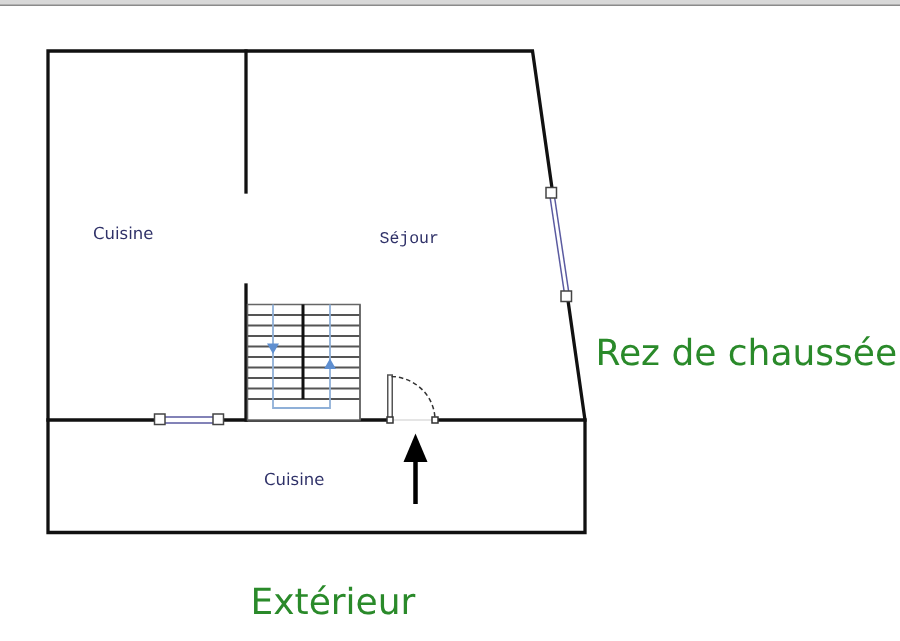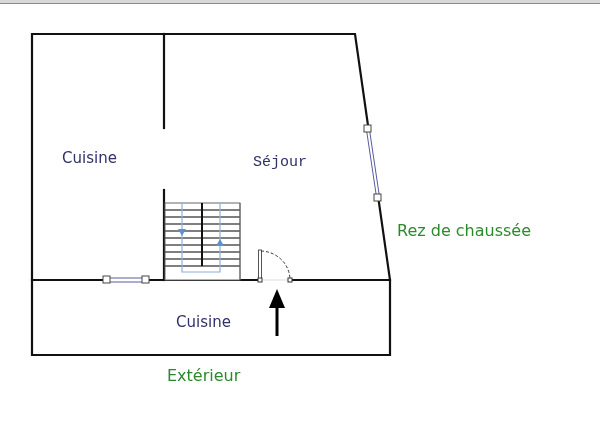--- a/index.html
+++ b/index.html
@@ -1,20 +1,20 @@
 <!DOCTYPE html>
 <html><head>
   <meta charset="utf-8">
   <style>
     html, body { margin: 0; padding: 0; background: #ffffff; }
     body { width: 600px; height: 427px; position: relative; overflow: hidden; font-family: "DejaVu Sans", sans-serif; }
     .topbar { position: absolute; left: 0; top: 0; width: 600px; height: 3px; border-bottom: 1px solid #8a8a8a; background: #d8d8d8; }
     svg { position: absolute; left: 0; top: 0; }
-    .room-label { position: absolute; font-size: 15px; color: #2f3168; white-space: nowrap; }
-    .floor-label { position: absolute; font-size: 16px; color: #2a8a2a; white-space: nowrap; }
+    .room-label { position: absolute; font-size: 11px; color: #2f3168; white-space: nowrap; }
+    .floor-label { position: absolute; font-size: 24px; color: #2a8a2a; white-space: nowrap; }
   </style>
 </head>
 <body>
 
 <div class="topbar"></div>
 
 <svg width="600" height="427" viewBox="0 0 600 427">
 
   <g stroke="#111" stroke-width="2.2" fill="none" stroke-linecap="square">
     <polyline points="32,34 355,34 390,280 390,355 32,355 32,34"></polyline>
@@ -74,13 +74,13 @@
     <line x1="277" y1="336" x2="277" y2="305" stroke="#000" stroke-width="3"></line>
     <polygon points="269,308 285,308 277,289" fill="#000"></polygon>
   </g>
 </svg>
 
 <div class="room-label" style="left:62px; top:149px;">Cuisine</div>
 <div class="room-label" style="left:253px; top:154px;font-family:Liberation Mono, monospace;">Séjour</div>
 <div class="room-label" style="left:176px; top:313px;">Cuisine</div>
 
 <div class="floor-label" style="left:397px; top:221px;">Rez de chaussée</div>
-<div class="floor-label" style="left:167px; top:366px;">Extérieur</div>
+<div class="floor-label" style="left:167px; top:387px;">Extérieur</div>
 
 </body></html>

